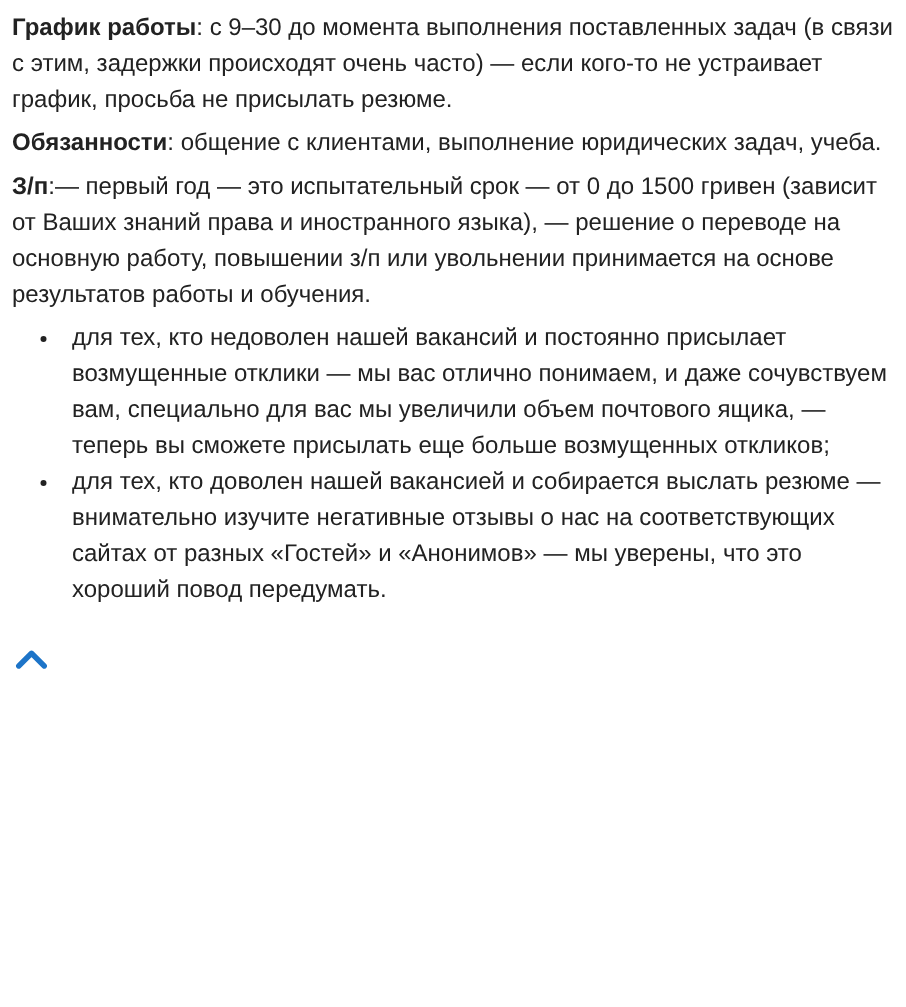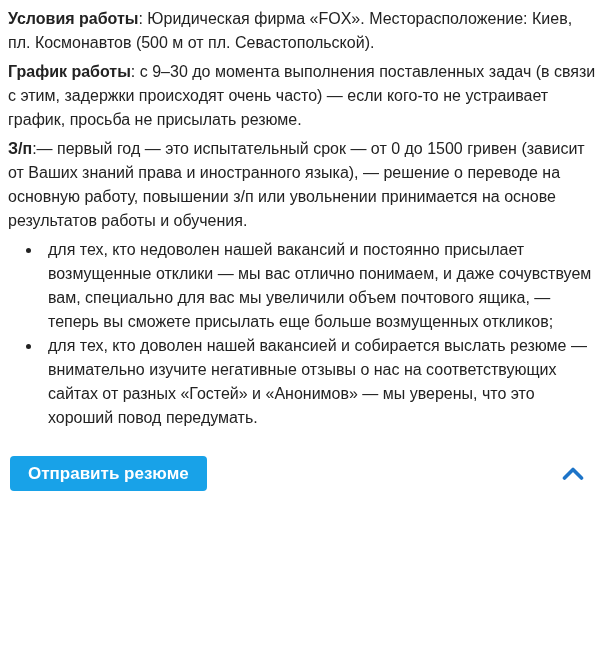--- a/index.html
+++ b/index.html
@@ -43,43 +43,42 @@
     align-items:center;
     cursor:pointer;
   }
 </style>
 </head>
 <body>
 
 <div>
 
 
-  <p>
-    <b>Условия работы</b><span>: Юридическая фирма «FOX». Месторасположение: Киев, пл. Космонавтов (500 м от пл. Севастопольской).</span>
-  </p>
 
 
   <p>
     <b>График работы</b><span>: с 9–30 до момента выполнения поставленных задач (в связи с этим, задержки происходят очень часто) — если кого-то не устраивает график, просьба не присылать резюме.</span>
   </p>
 
+  <p>
+    <b>Обязанности</b><span>: общение с клиентами, выполнение юридических задач, учеба.</span>
+  </p>
 
   <p>
     <b>З/п</b><span>:— первый год — это испытательный срок — от 0 до 1500 гривен (зависит от Ваших знаний права и иностранного языка), — решение о переводе на основную работу, повышении з/п или увольнении принимается на основе результатов работы и обучения.</span>
   </p>
 
 
   <ul>
     <li>для тех, кто недоволен нашей вакансий и постоянно присылает возмущенные отклики — мы вас отлично понимаем, и даже сочувствуем вам, специально для вас мы увеличили объем почтового ящика, — теперь вы сможете присылать еще больше возмущенных откликов;</li>
     <li>для тех, кто доволен нашей вакансией и собирается выслать резюме — внимательно изучите негативные отзывы о нас на соответствующих сайтах от разных «Гостей» и «Анонимов» — мы уверены, что это хороший повод передумать.</li>
   </ul>
 
 
   <div class="actions">
-    <button class="send-btn" type="button">Отправить резюме</button>
     <span class="chevron-wrap">
       <svg width="22" height="15" viewBox="0 0 22 15" aria-hidden="true">
         <polyline points="2.5,12 11,3.5 19.5,12" fill="none" stroke="var(--chevron)" stroke-width="3.6" stroke-linecap="round" stroke-linejoin="round"></polyline>
       </svg>
     </span>
   </div>
 
 </div>
 
 </body></html>

